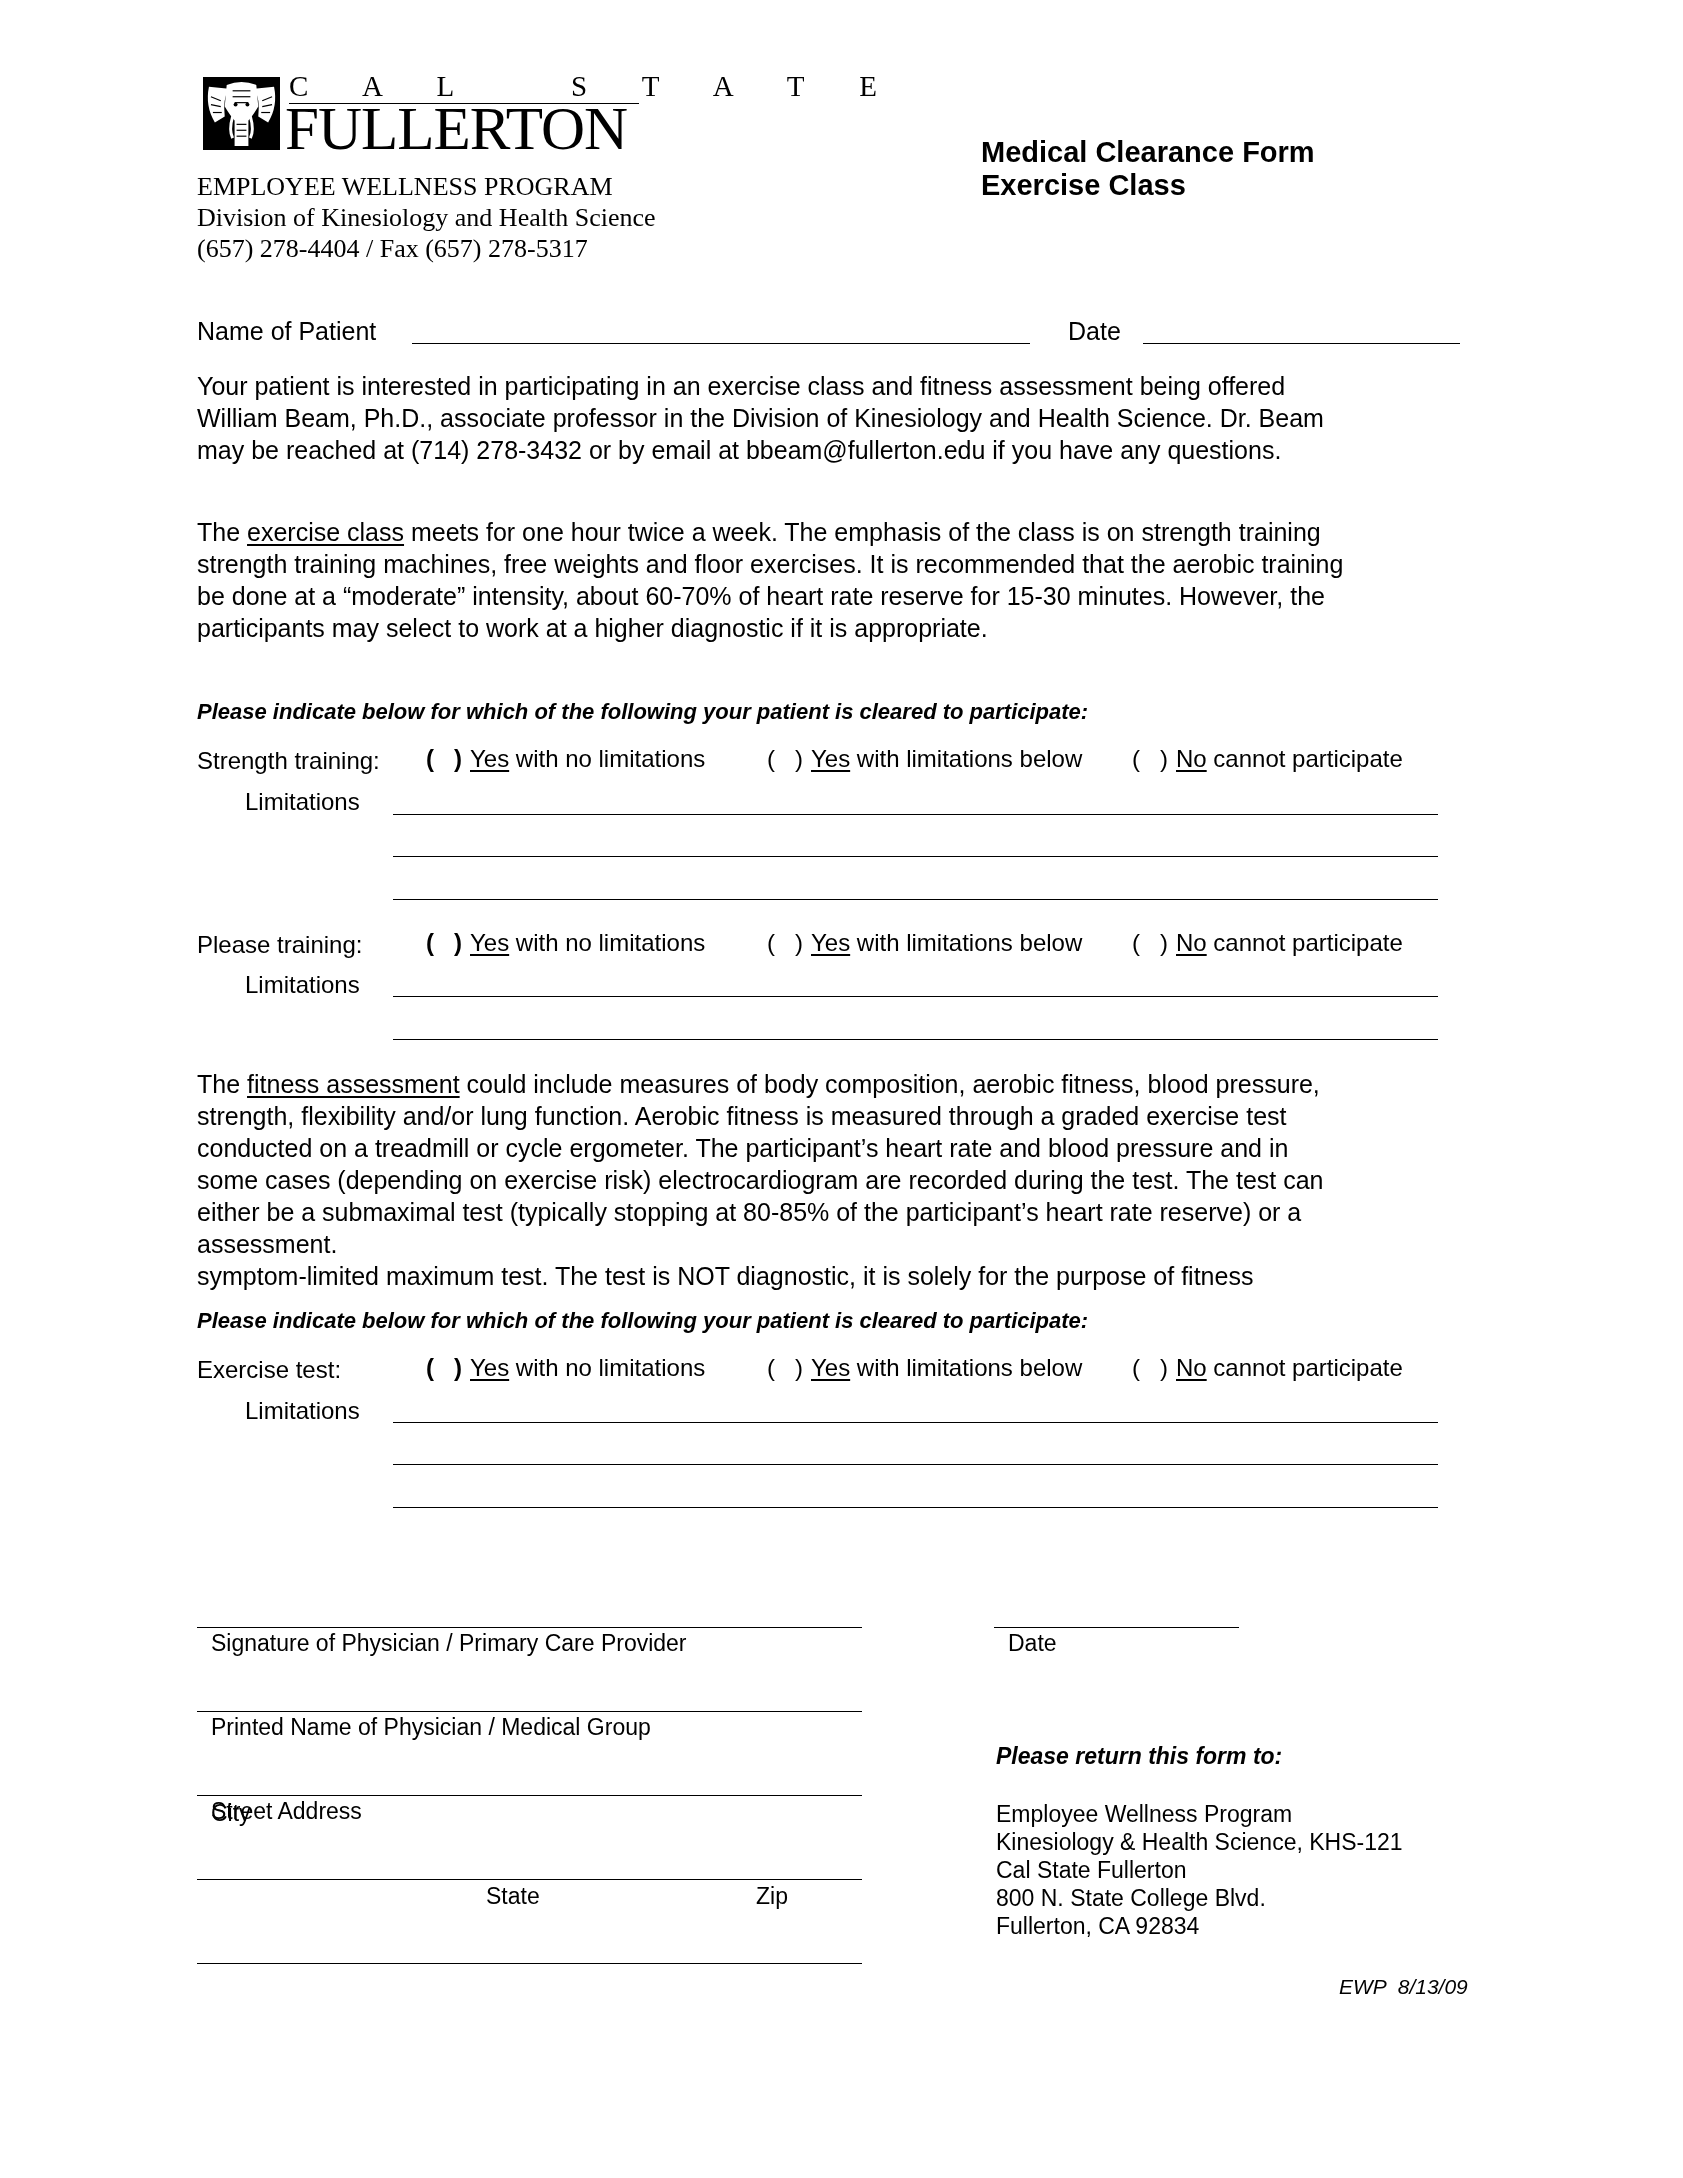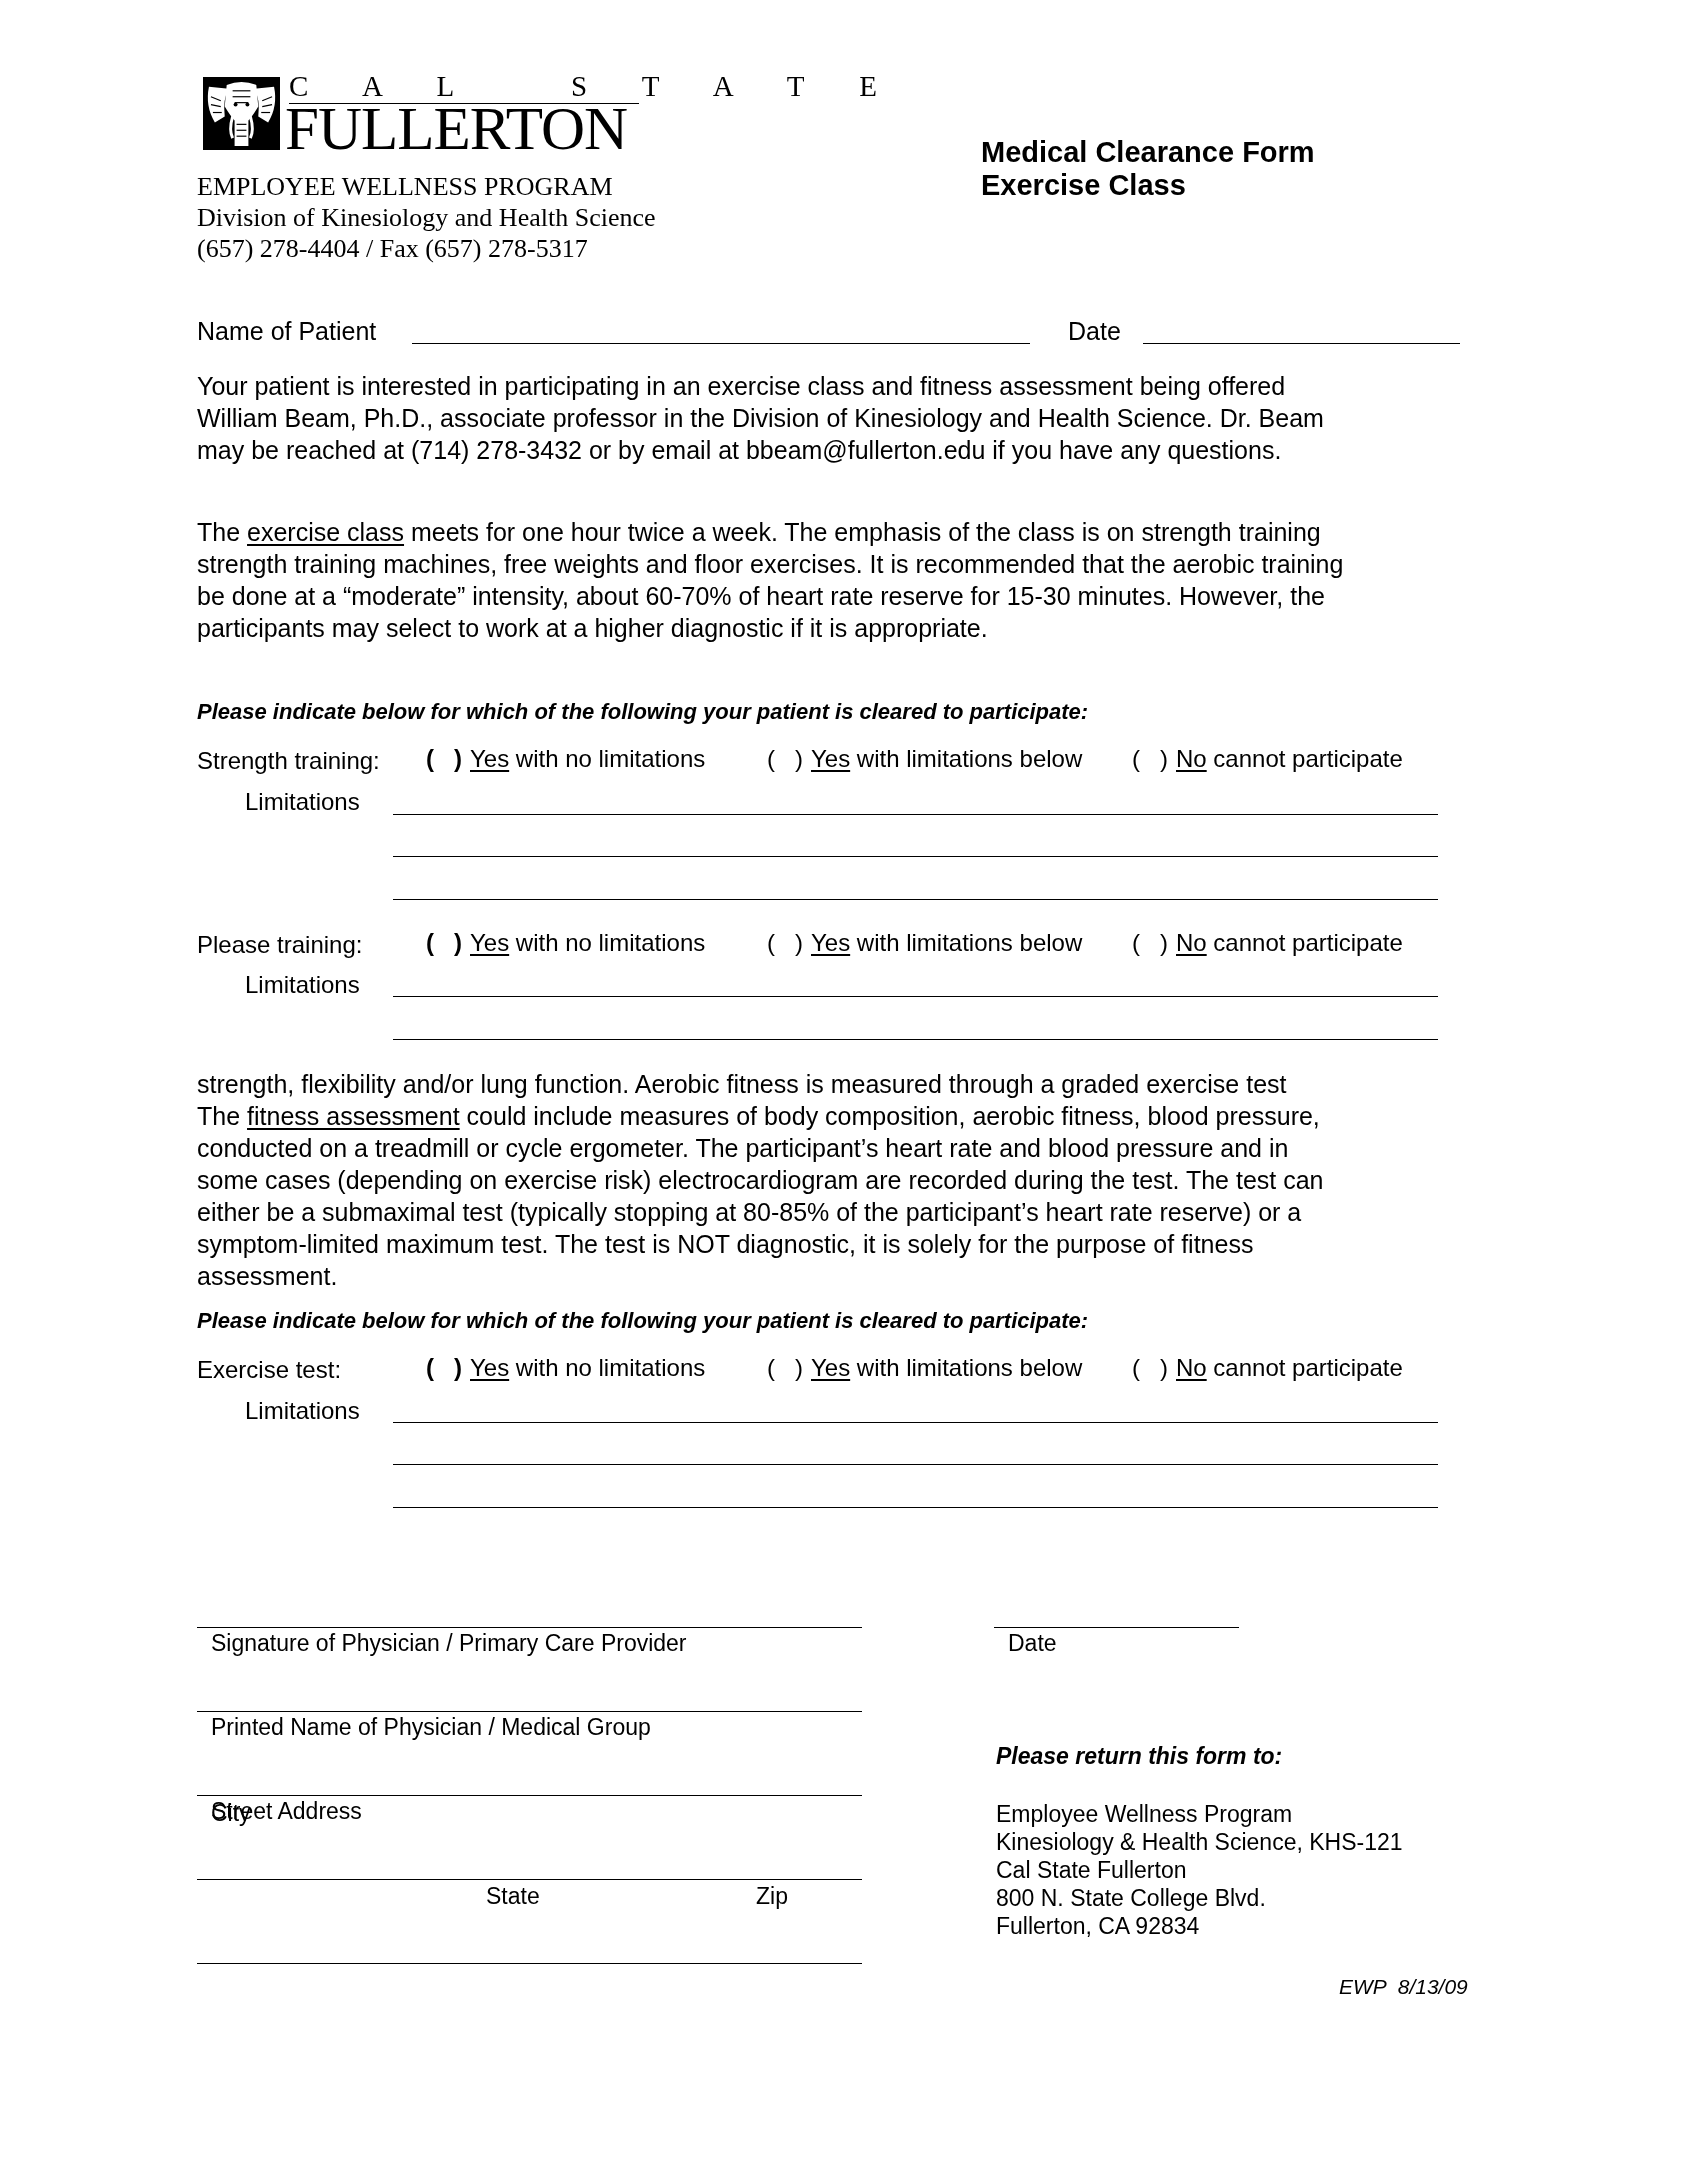--- a/index.html
+++ b/index.html
@@ -106,27 +106,27 @@
   <span class="paren" style="white-space:pre;">(   )</span><span class="u">Yes</span><span style="white-space:pre;"> with limitations below</span>
 </div>
 <div class="opt" style="left:1132px; top:929px;">
   <span class="paren" style="white-space:pre;">(   )</span><span class="u">No</span><span style="white-space:pre;"> cannot participate</span>
 </div>
 <div class="abs body-text" style="left:245px; top:969px; font-size:24px;">Limitations</div>
 <div class="hline" style="left:393px; top:996px; width:1045px;"></div>
 <div class="hline" style="left:393px; top:1039px; width:1045px;"></div>
 
 <div class="para" style="top:1068px;">
+  <span class="line"><span>The </span><span class="u">fitness assessment</span><span> could include measures of body composition, aerobic fitness, blood pressure,</span></span>
   <span class="line">strength, flexibility and/or lung function.  Aerobic fitness is measured through a graded exercise test</span>
-  <span class="line"><span>The </span><span class="u">fitness assessment</span><span> could include measures of body composition, aerobic fitness, blood pressure,</span></span>
   <span class="line">conducted on a treadmill or cycle ergometer.  The participant’s heart rate and blood pressure and in</span>
   <span class="line">some cases (depending on exercise risk) electrocardiogram are recorded during the test.  The test can</span>
   <span class="line">either be a submaximal test (typically stopping at 80-85% of the participant’s heart rate reserve) or a</span>
+  <span class="line">assessment.</span>
   <span class="line">symptom-limited maximum test.  The test is NOT diagnostic, it is solely for the purpose of fitness</span>
-  <span class="line">assessment.</span>
 </div>
 
 <div class="abs prompt" style="left:197px; top:1308px;">Please indicate below for which of the following your patient is cleared to participate:</div>
 
 <div class="abs body-text" style="left:197px; top:1354px; font-size:24px;">Exercise test:</div>
 <div class="opt" style="left:426px; top:1354px;">
   <span class="paren paren-bold" style="white-space:pre;">(   )</span><span class="u">Yes</span><span style="white-space:pre;"> with no limitations</span>
 </div>
 <div class="opt" style="left:767px; top:1354px;">
   <span class="paren" style="white-space:pre;">(   )</span><span class="u">Yes</span><span style="white-space:pre;"> with limitations below</span>

